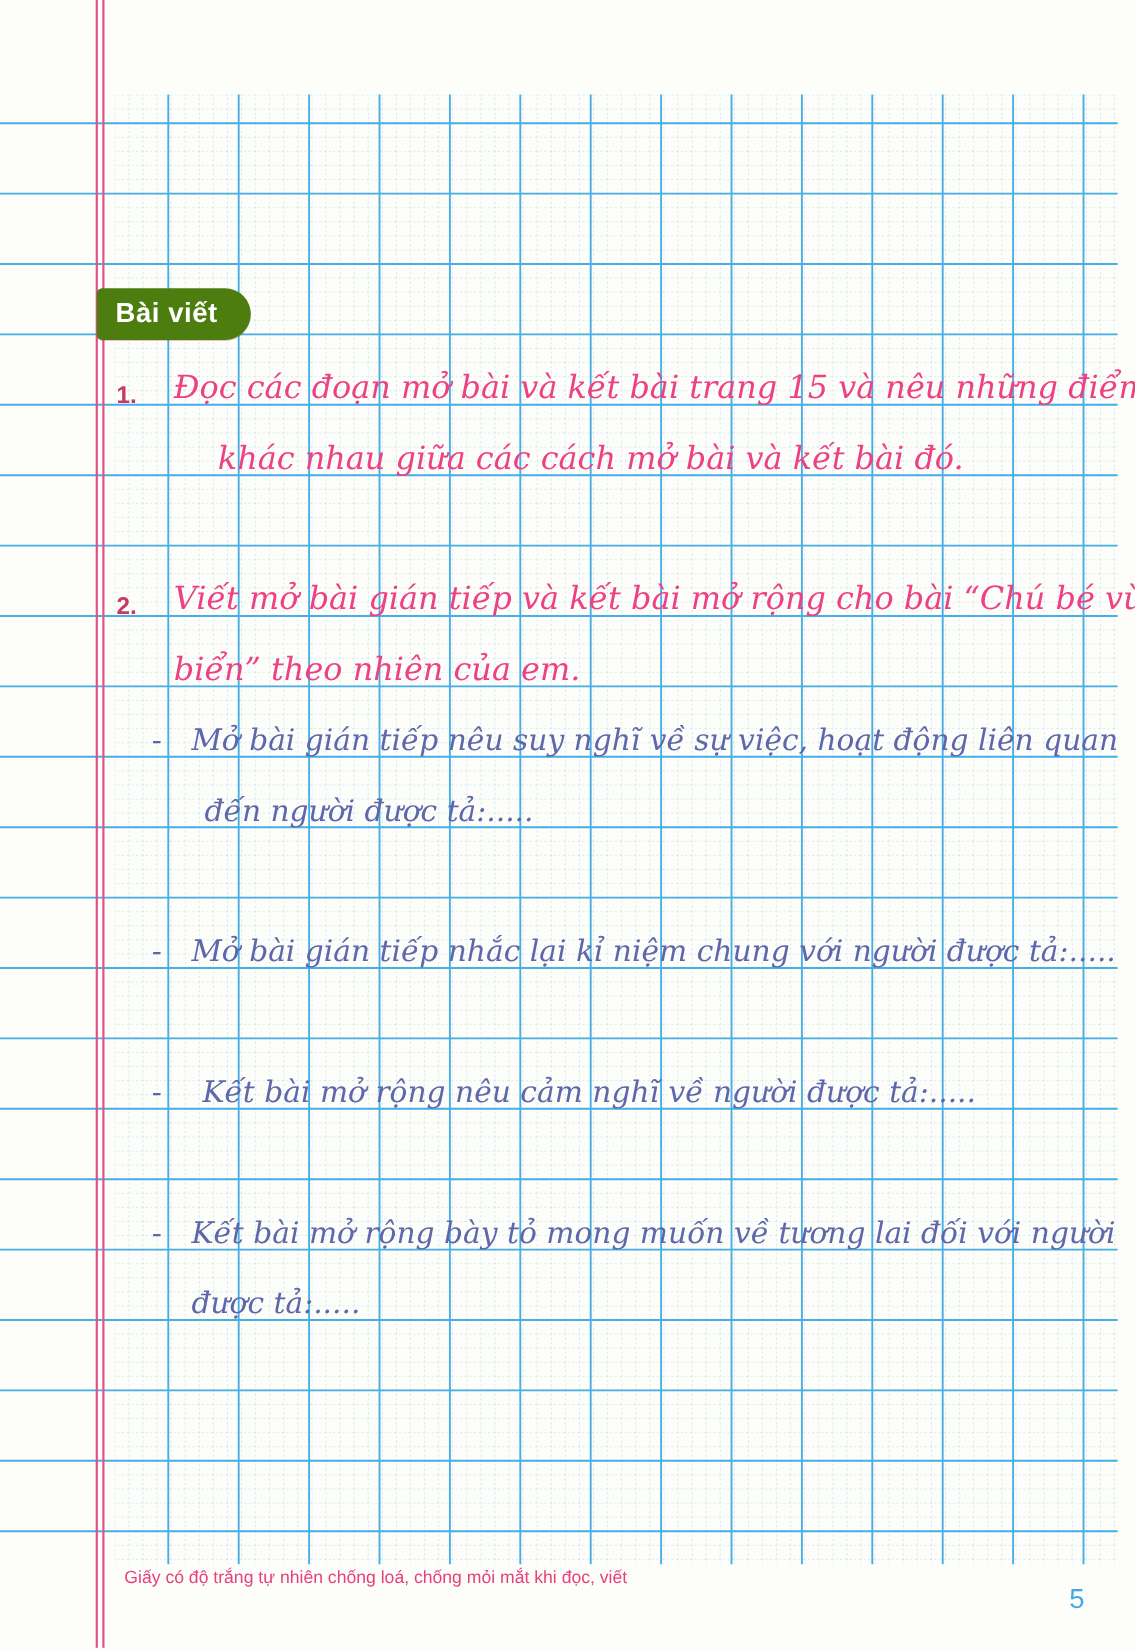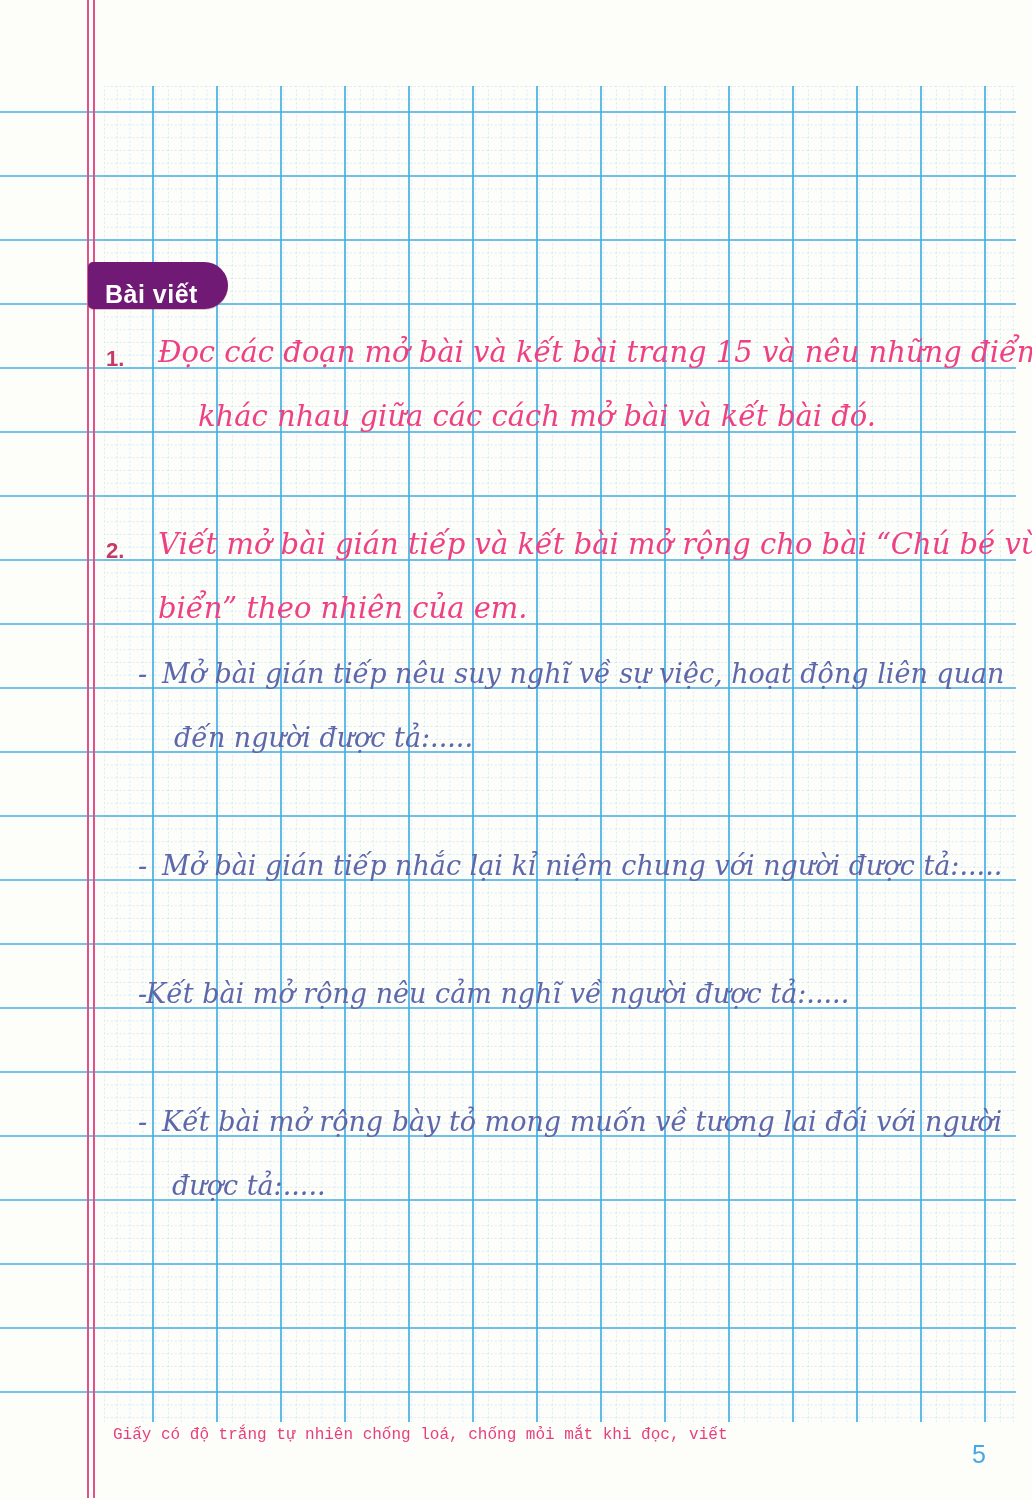--- a/index.html
+++ b/index.html
@@ -11,54 +11,54 @@
     font-family:"Liberation Sans",sans-serif;
   }
   #gridsvg{position:absolute;left:0;top:0;}
   .margin-line{
     position:absolute;top:0;height:1498px;width:2px;
     background:#e2528a;
   }
   #badge{
     position:absolute;left:88px;top:262px;
     width:140px;height:47px;
-    background:#701a75;
+    background:#4d7c0f;
     border-radius:5px 24px 24px 5px;
-    display:flex;align-items:flex-end;
+    display:flex;align-items:center;
     box-shadow:0 1px 0 rgba(160,20,60,.25);
   }
   #badge .badge-label{
     color:#ffffff;font-weight:bold;font-size:25px;
     padding-left:17px;letter-spacing:.5px;
     font-family:"Liberation Sans",sans-serif;
   }
   .hand{
     position:absolute;white-space:nowrap;
     font-family:"DejaVu Serif","Liberation Serif",serif;
     font-style:italic;
     line-height:44px;height:44px;
   }
   .hand.pink{color:#ee4183;font-size:29px;}
-  .hand.blue{color:#5f67ab;font-size:27px;}
+  .hand.blue{color:#5f67ab;font-size:27px;margin-left:12px;}
   .item-number{
     position:absolute;
     font-family:"Liberation Sans",sans-serif;
     font-weight:bold;color:#c83a66;font-size:22px;
     line-height:30px;
   }
   .bullet-dash{
     position:absolute;
     font-family:"DejaVu Serif","Liberation Serif",serif;
     font-style:italic;color:#5f67ab;font-size:27px;
     line-height:44px;
   }
   #footer-note{
     position:absolute;left:113px;top:1426px;
     color:#e73f7e;font-size:16px;font-weight:500;
-    font-family:Liberation Mono, monospace;
+    font-family:Liberation Sans, sans-serif;
   }
   #page-number{
     position:absolute;left:972px;top:1440px;
     color:#42a9e7;font-size:25px;
     font-family:"Liberation Sans",sans-serif;
   }
 </style>
 </head>
 <body>
 
@@ -121,23 +121,23 @@
       <div class="hand pink" style="top: 394px; left: 158px; margin-left: 40px;">khác nhau giữa các cách mở bài và kết bài đó.</div>
       <div class="item-number" style="top: 536px; left: 106px;">2.</div>
       <div class="hand pink" style="top: 522px; left: 158px;">Viết mở bài gián tiếp và kết bài mở rộng cho bài “Chú bé vùng</div>
       <div class="hand pink" style="top: 586px; left: 158px;">biển” theo nhiên của em.</div>
       <div class="bullet-dash" style="top: 652px; left: 138px;">-</div>
       <div class="hand blue" style="top: 652px; left: 162px;">Mở bài gián tiếp nêu suy nghĩ về sự việc, hoạt động liên quan</div>
       <div class="hand blue" style="top: 716px; left: 174px;">đến người được tả:.....</div>
       <div class="bullet-dash" style="top: 844px; left: 138px;">-</div>
       <div class="hand blue" style="top: 844px; left: 162px; text-align: center;">Mở bài gián tiếp nhắc lại kỉ niệm chung với người được tả:.....</div>
       <div class="bullet-dash" style="top: 972px; left: 138px;">-</div>
-      <div class="hand blue" style="top: 972px; left: 146px; font-style: italic;">Kết bài mở rộng nêu cảm nghĩ về người được tả:.....</div>
+      <div class="hand blue" style="top: 972px; left: 172px; font-style: italic;">Kết bài mở rộng nêu cảm nghĩ về người được tả:.....</div>
       <div class="bullet-dash" style="top: 1100px; left: 138px;">-</div>
       <div class="hand blue" style="top: 1100px; left: 162px; text-align: right;">Kết bài mở rộng bày tỏ mong muốn về tương lai đối với người</div>
-      <div class="hand blue" style="top: 1164px; left: 172px; text-align: center;">được tả:.....</div>
+      <div class="hand blue" style="top: 1164px; left: 162px; text-align: center;">được tả:.....</div>
     </div>
 
   <div id="footer-note">Giấy có độ trắng tự nhiên chống loá, chống mỏi mắt khi đọc, viết</div>
 
   <div id="page-number">5</div>
 
 </div>
 
 </body></html>

